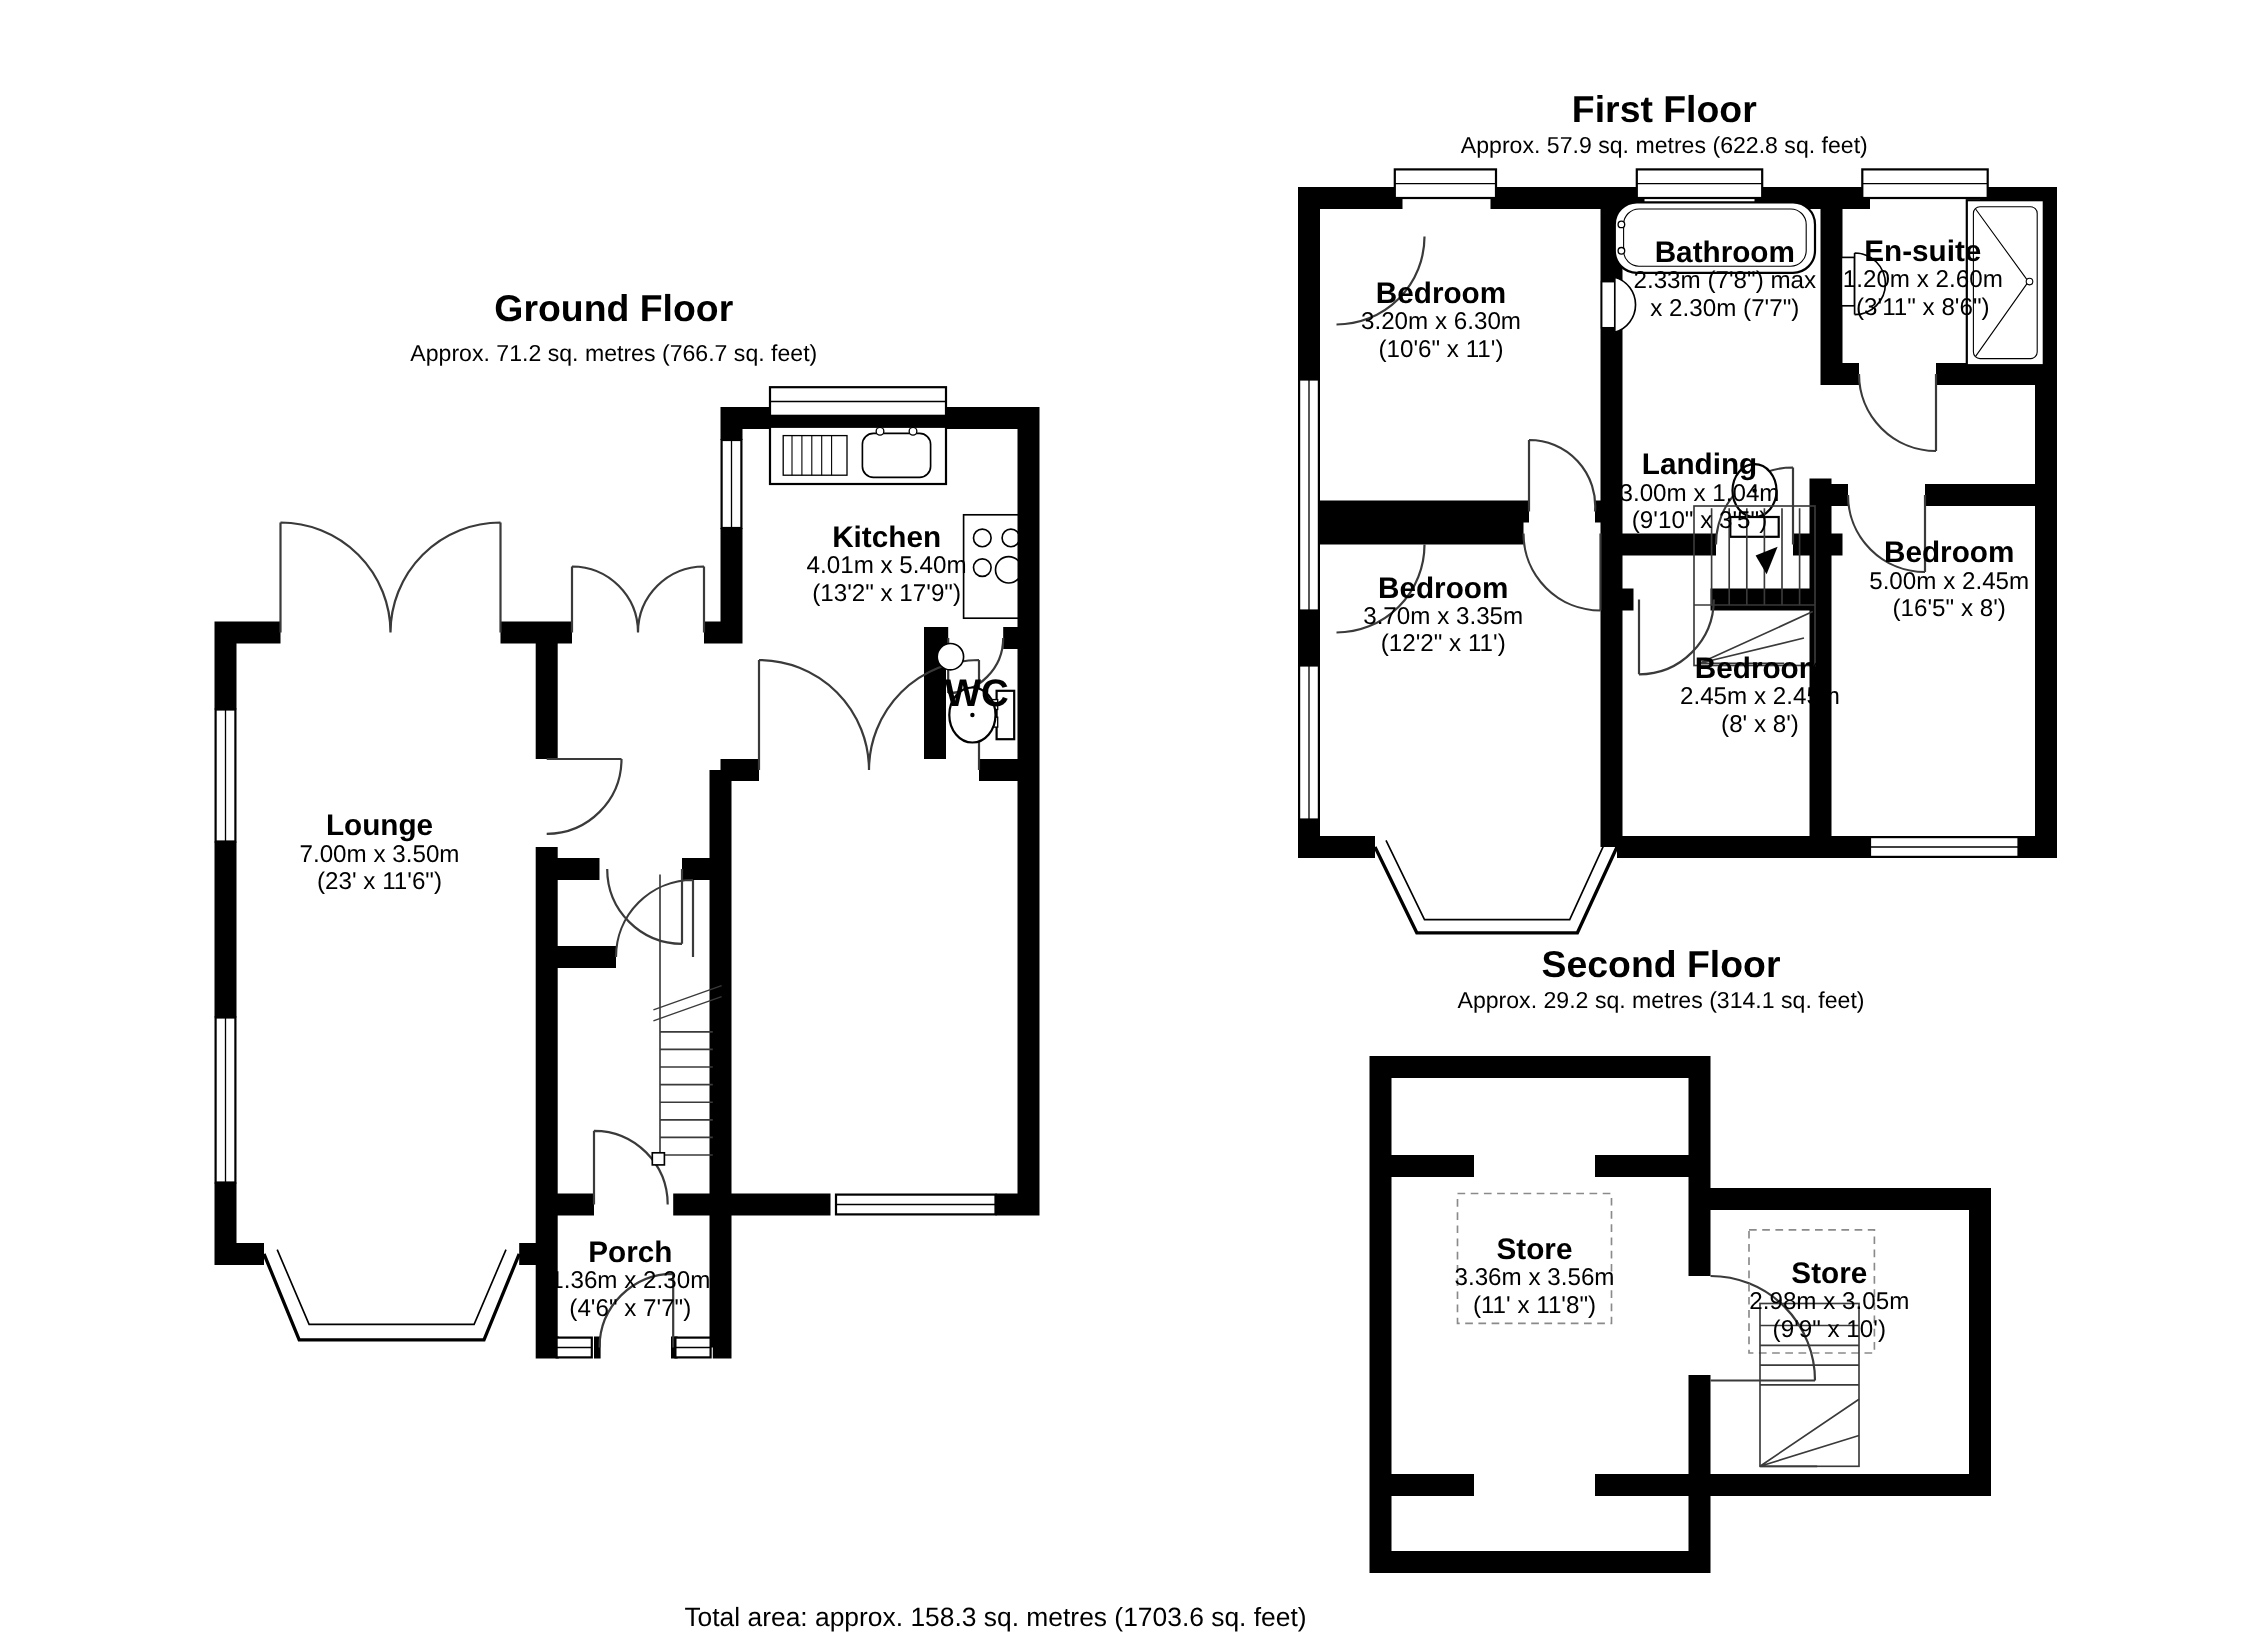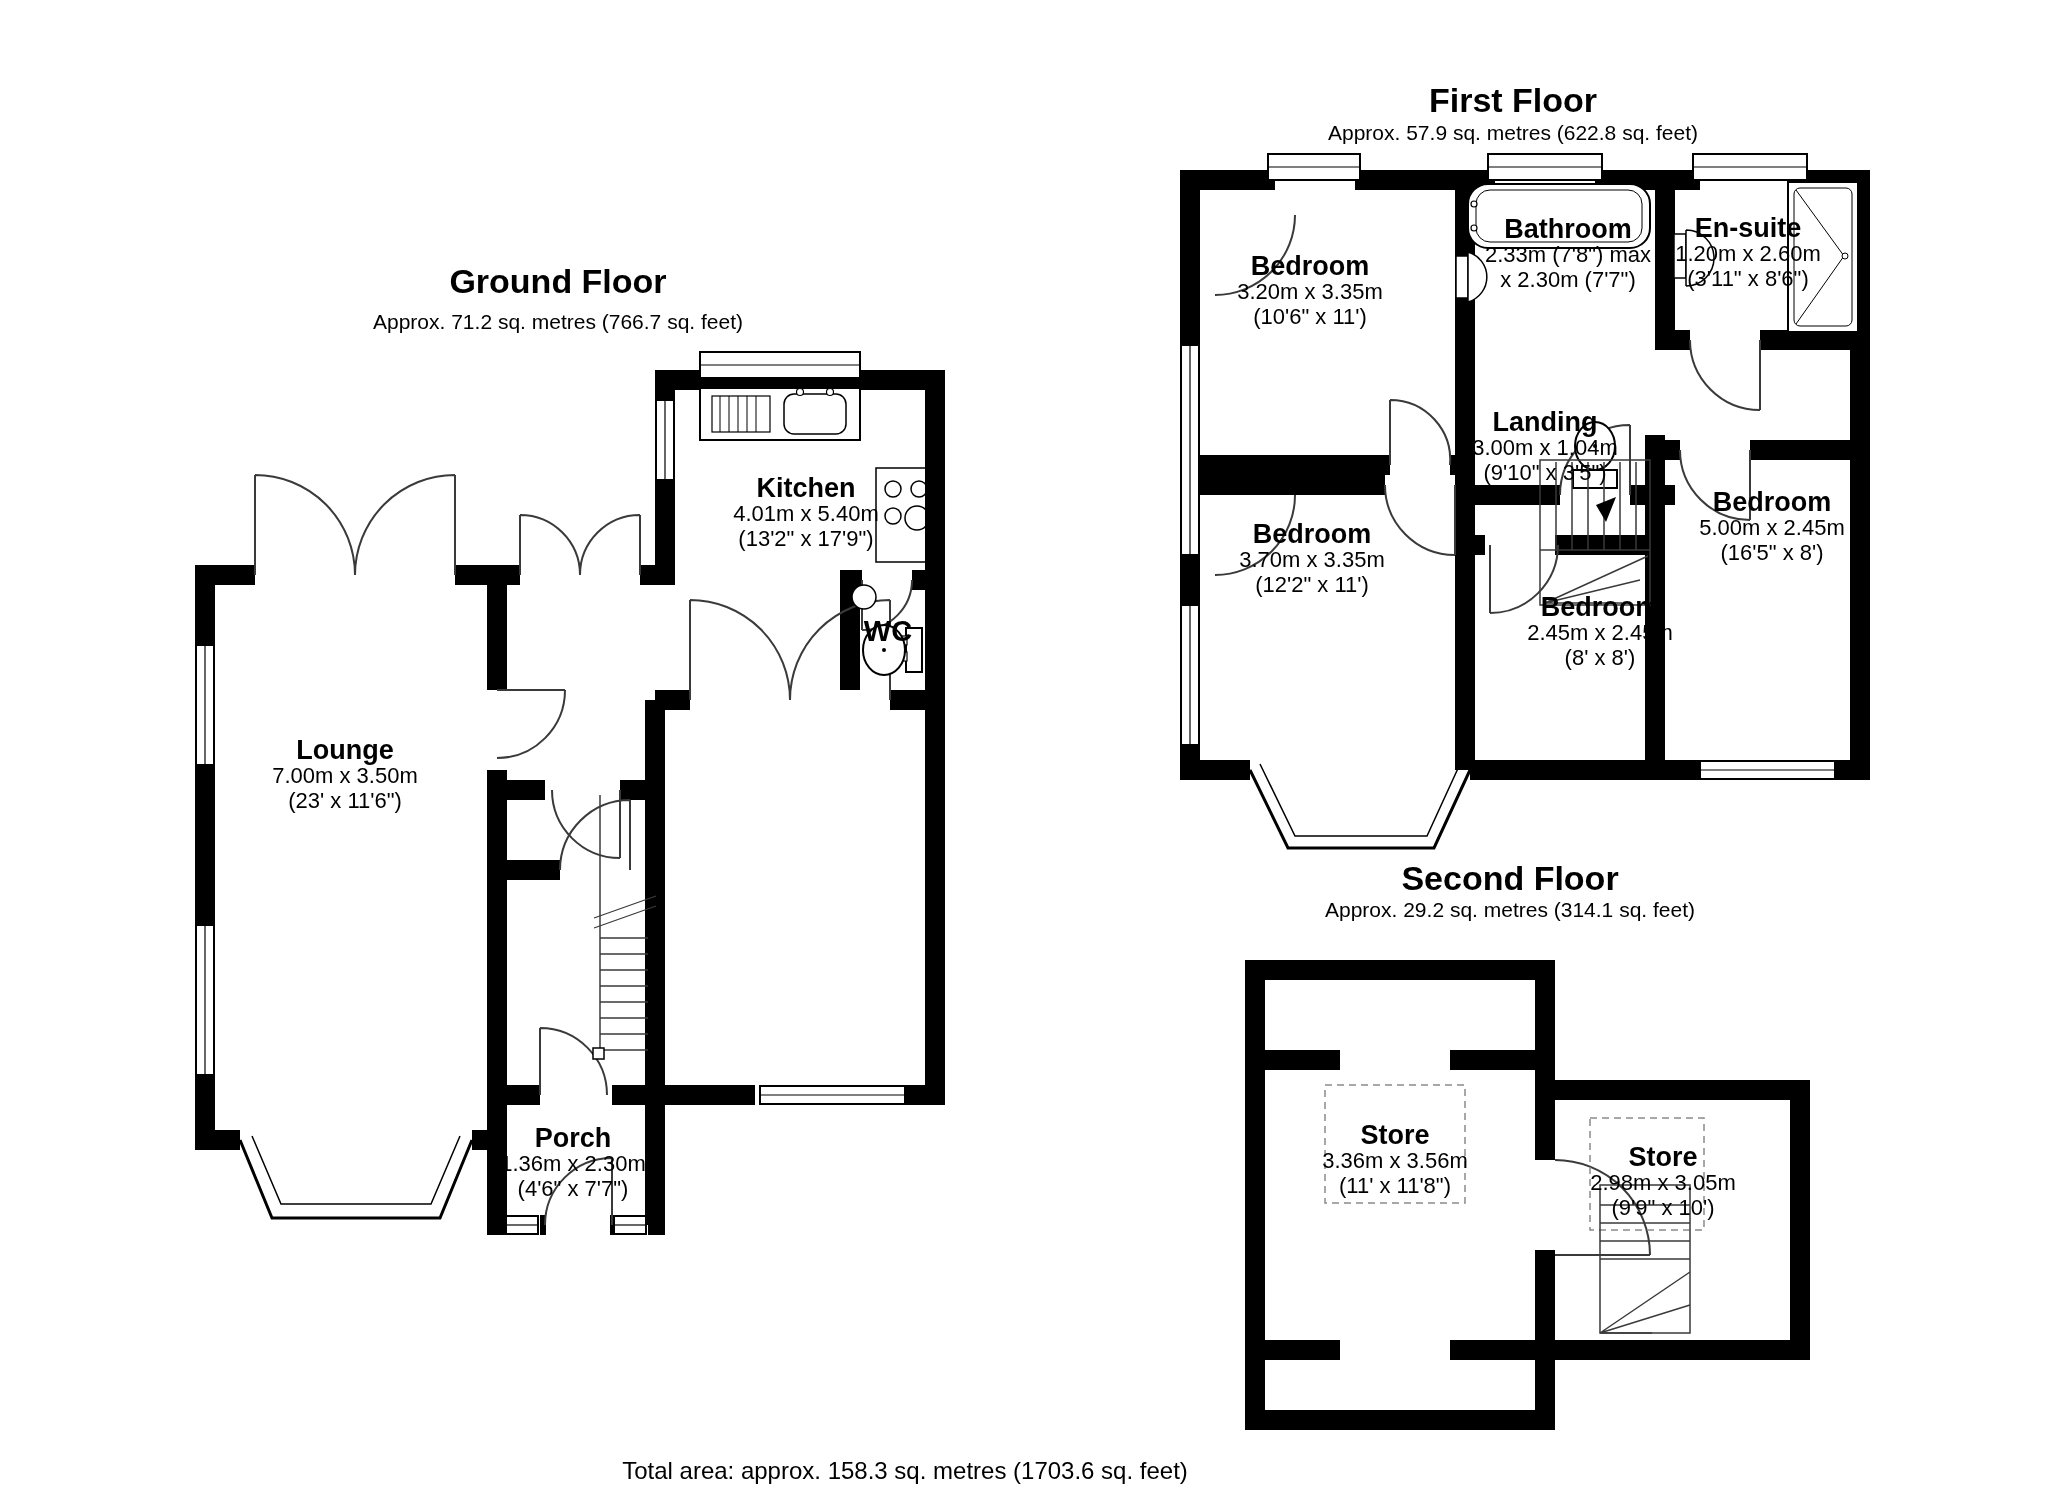--- a/index.html
+++ b/index.html
@@ -4,21 +4,21 @@
 <style>
   html,body{margin:0;padding:0;background:#fff;}
   #canvas{position:relative;width:2048px;height:1489px;background:#fff;overflow:hidden;
           font-family:"Liberation Sans", sans-serif;color:#000;}
   svg.plan{position:absolute;left:0;top:0;width:2048px;height:1489px;}
   .floor-title{position:absolute;transform:translate(-50%,-50%);font-size:34px;font-weight:bold;white-space:nowrap;}
   .floor-subtitle{position:absolute;transform:translate(-50%,-50%);font-size:21px;white-space:nowrap;}
   .room-label{position:absolute;transform:translate(-50%,-50%);text-align:center;margin-top:13px;}
   .room-name{font-weight:bold;font-size:27px;line-height:1.05;}
   .room-dim{font-size:22px;line-height:1.12;}
-  .wc .room-name{font-size:29px;}
+  .wc .room-name{font-size:35px;}
   .wrap130{width:135px;}
   .wrap170{width:175px;}
   .total-area{position:absolute;transform:translate(-50%,-50%);font-size:24px;white-space:nowrap;}
 </style>
 </head>
 <body>
 
 <div id="canvas">
 
   <svg class="plan" viewBox="0 0 2048 1489">
@@ -241,21 +241,21 @@
     <div class="room-dim">(23' x 11'6")</div>
   </div>
   <div class="room-label" style="left:573px;top:1150px">
     <div class="room-name">Porch</div>
     <div class="room-dim">1.36m x 2.30m</div>
     <div class="room-dim">(4'6" x 7'7")</div>
   </div>
 
   <div class="room-label" style="left:1310px;top:278px">
     <div class="room-name">Bedroom</div>
-    <div class="room-dim">3.20m x 3.35m</div>
+    <div class="room-dim">3.20m x 6.30m</div>
     <div class="room-dim">(10'6" x 11')</div>
   </div>
   <div class="room-label" style="left:1568px;top:241px">
     <div class="room-name">Bathroom</div>
     <div class="room-dim">2.33m (7'8") max</div>
     <div class="room-dim">x 2.30m (7'7")</div>
   </div>
   <div class="room-label" style="left:1748px;top:240px">
     <div class="room-name">En-suite</div>
     <div class="room-dim">1.20m x 2.60m</div>

